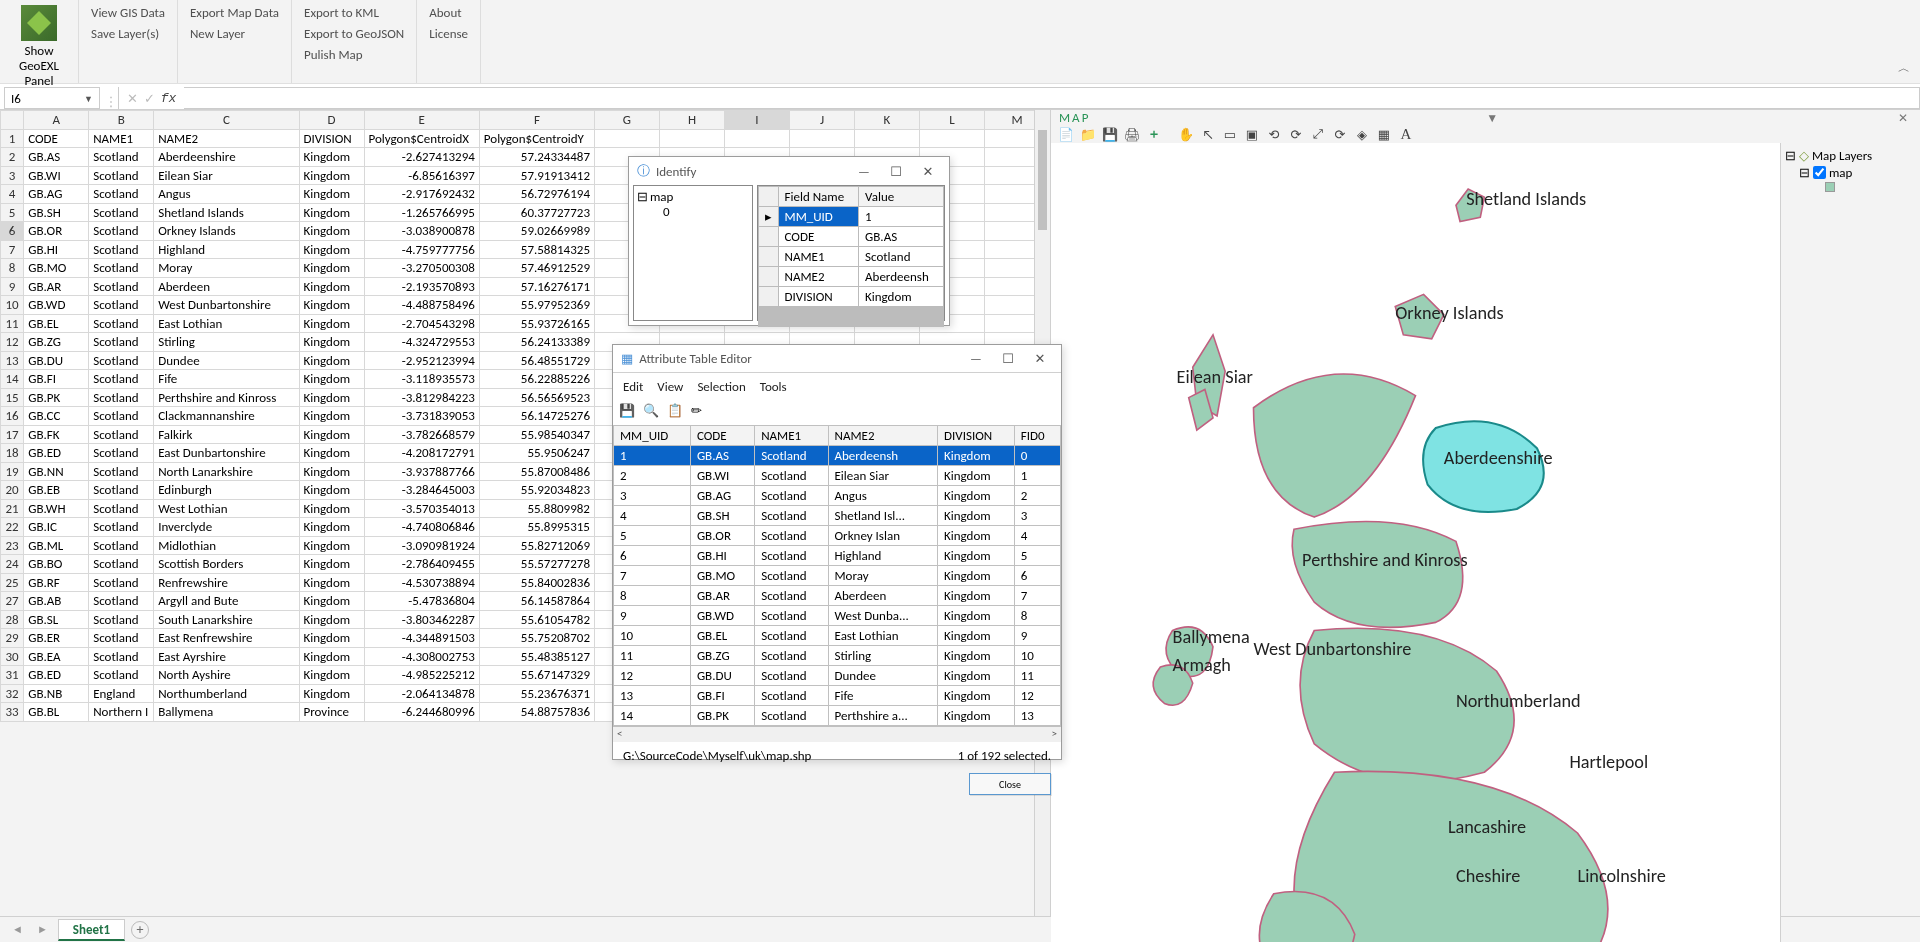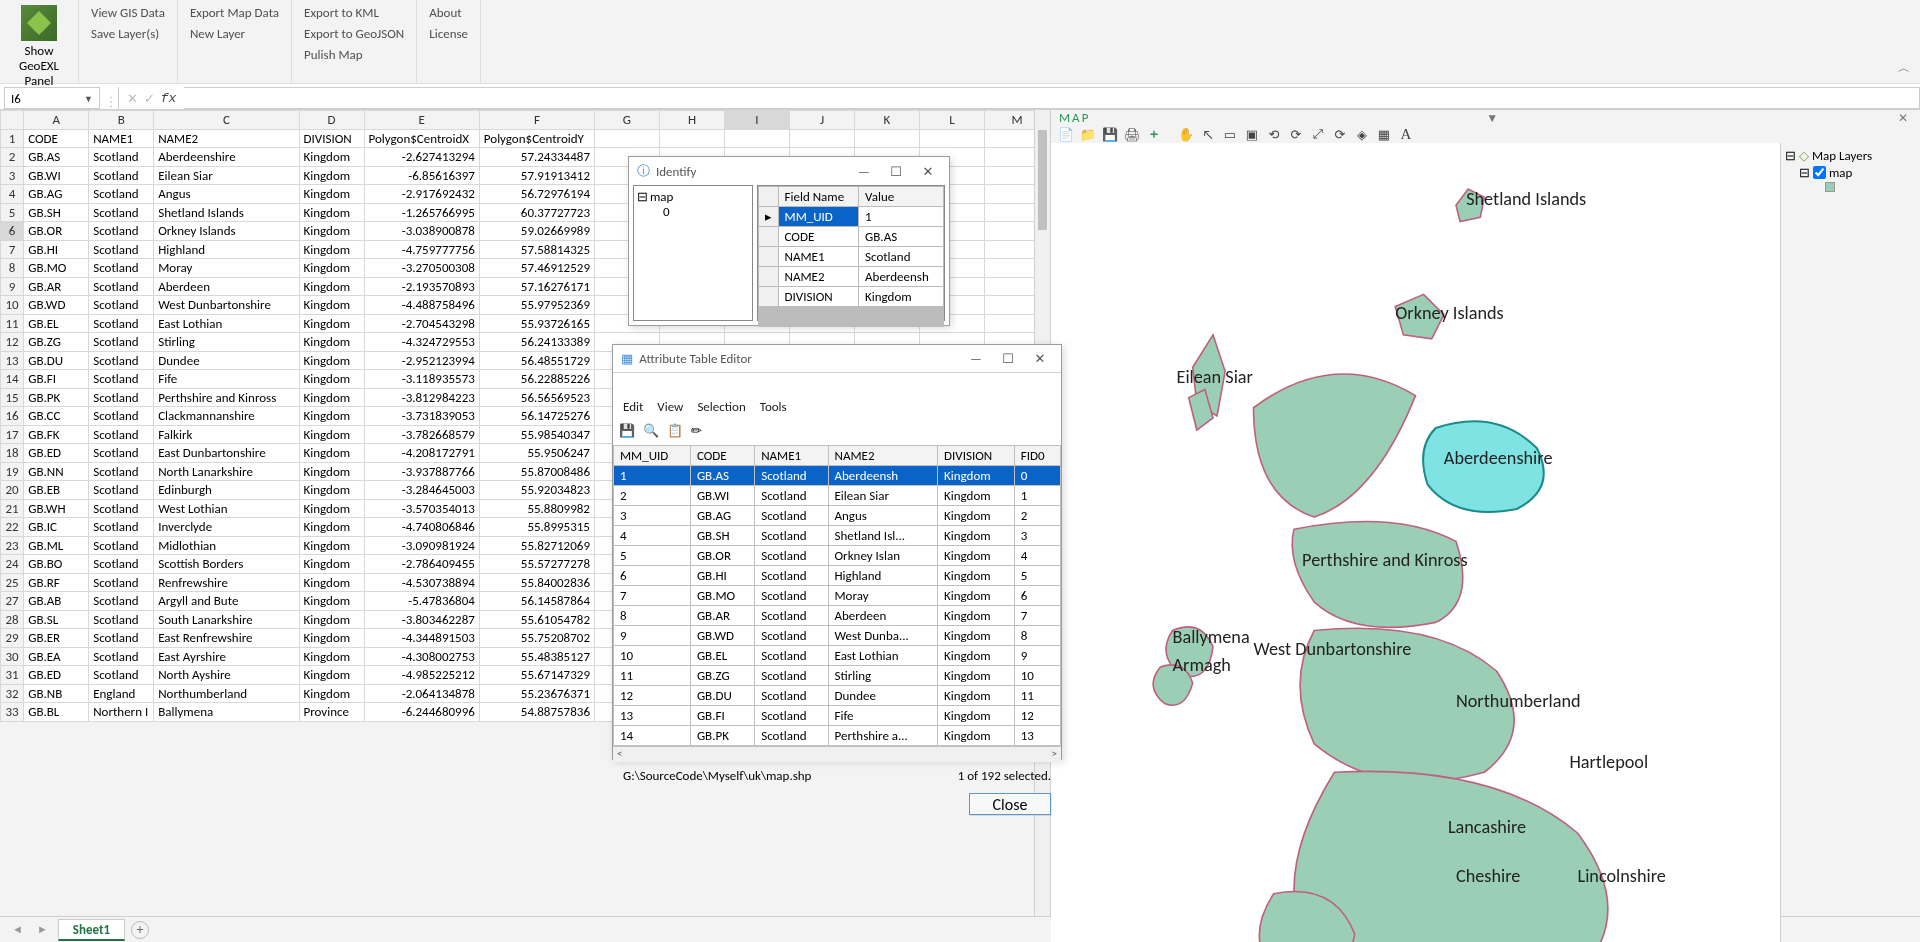--- a/index.html
+++ b/index.html
@@ -75,35 +75,35 @@
 .identify-grid table { width:100%; border-collapse:collapse; font-size:12px; }
 .identify-grid th,.identify-grid td { border:1px solid #bbb; padding:2px 6px; text-align:left; height:18px; }
 .identify-grid th { background:#f3f3f3; font-weight:normal; }
 .identify-grid tr.selrow td.fname { background:#0a64c8; color:#fff; }
 .identify-grid .rowhdr { width:16px; background:#f0f0f0; }
 .identify-grid tfoot td { background:#bcbcbc; height:20px; }
 
 
 .attr { left:612px; top:344px; width:450px; height:416px; }
 .attr .win-title { background:#fff; border-bottom:1px solid #d0d0d0; }
-.attr-menu { height:26px; display:flex; align-items:center; gap:14px; padding:0 10px; font-size:13px; color:#222;margin-top:20px; }
+.attr-menu { height:26px; display:flex; align-items:center; gap:14px; padding:0 10px; font-size:13px; color:#222; }
 .attr-menu span { cursor:pointer; }
 .attr-tb { height:26px; display:flex; align-items:center; gap:6px; padding:0 6px; }
 .attr-tb .tbtn { width:18px; height:18px; cursor:pointer; }
 .attr-grid { overflow:hidden; }
 .attr-grid table { width:100%; border-collapse:collapse; font-size:12px; }
 .attr-grid th,.attr-grid td { border:1px solid #c0c0c0; padding:2px 6px; text-align:left; height:18px; white-space:nowrap; overflow:hidden; text-overflow:ellipsis; }
 .attr-grid th { background:#f3f3f3; font-weight:normal; }
 .attr-grid tr.hl td { background:#0a64c8; color:#fff; }
 .attr-scroll { height:16px; border-top:1px solid #c0c0c0; background:#f0f0f0; position:relative; }
 .attr-scroll::before { content:"<"; position:absolute; left:4px; top:0; font-size:11px; color:#555; }
 .attr-scroll::after { content:">"; position:absolute; right:4px; top:0; font-size:11px; color:#555; }
 .attr-status { display:flex; justify-content:space-between; padding:6px 10px; font-size:12px;text-align:right; }
 .attr-close { display:flex; justify-content:flex-end; padding:4px 10px 8px; }
-.attr-close button { width:82px; height:22px; border:1px solid #5a98d0; background:#f8f8f8; cursor:pointer; font-size:16px; box-shadow:1px 1px 0 rgba(0,0,0,.1); }
+.attr-close button { width:82px; height:22px; border:1px solid #5a98d0; background:#f8f8f8; cursor:pointer; font-size:10px; box-shadow:1px 1px 0 rgba(0,0,0,.1); }
 
 
 .maplbl { font-size:9px; fill:#222; }
 .mapregion { fill:#9bcfb5; stroke:#c06080; stroke-width:.8; }
 .maphl { fill:#7fe3e3; stroke:#1a8a8a; }
 </style>
 </head>
 <body>
 
 <div class="ribbon">

